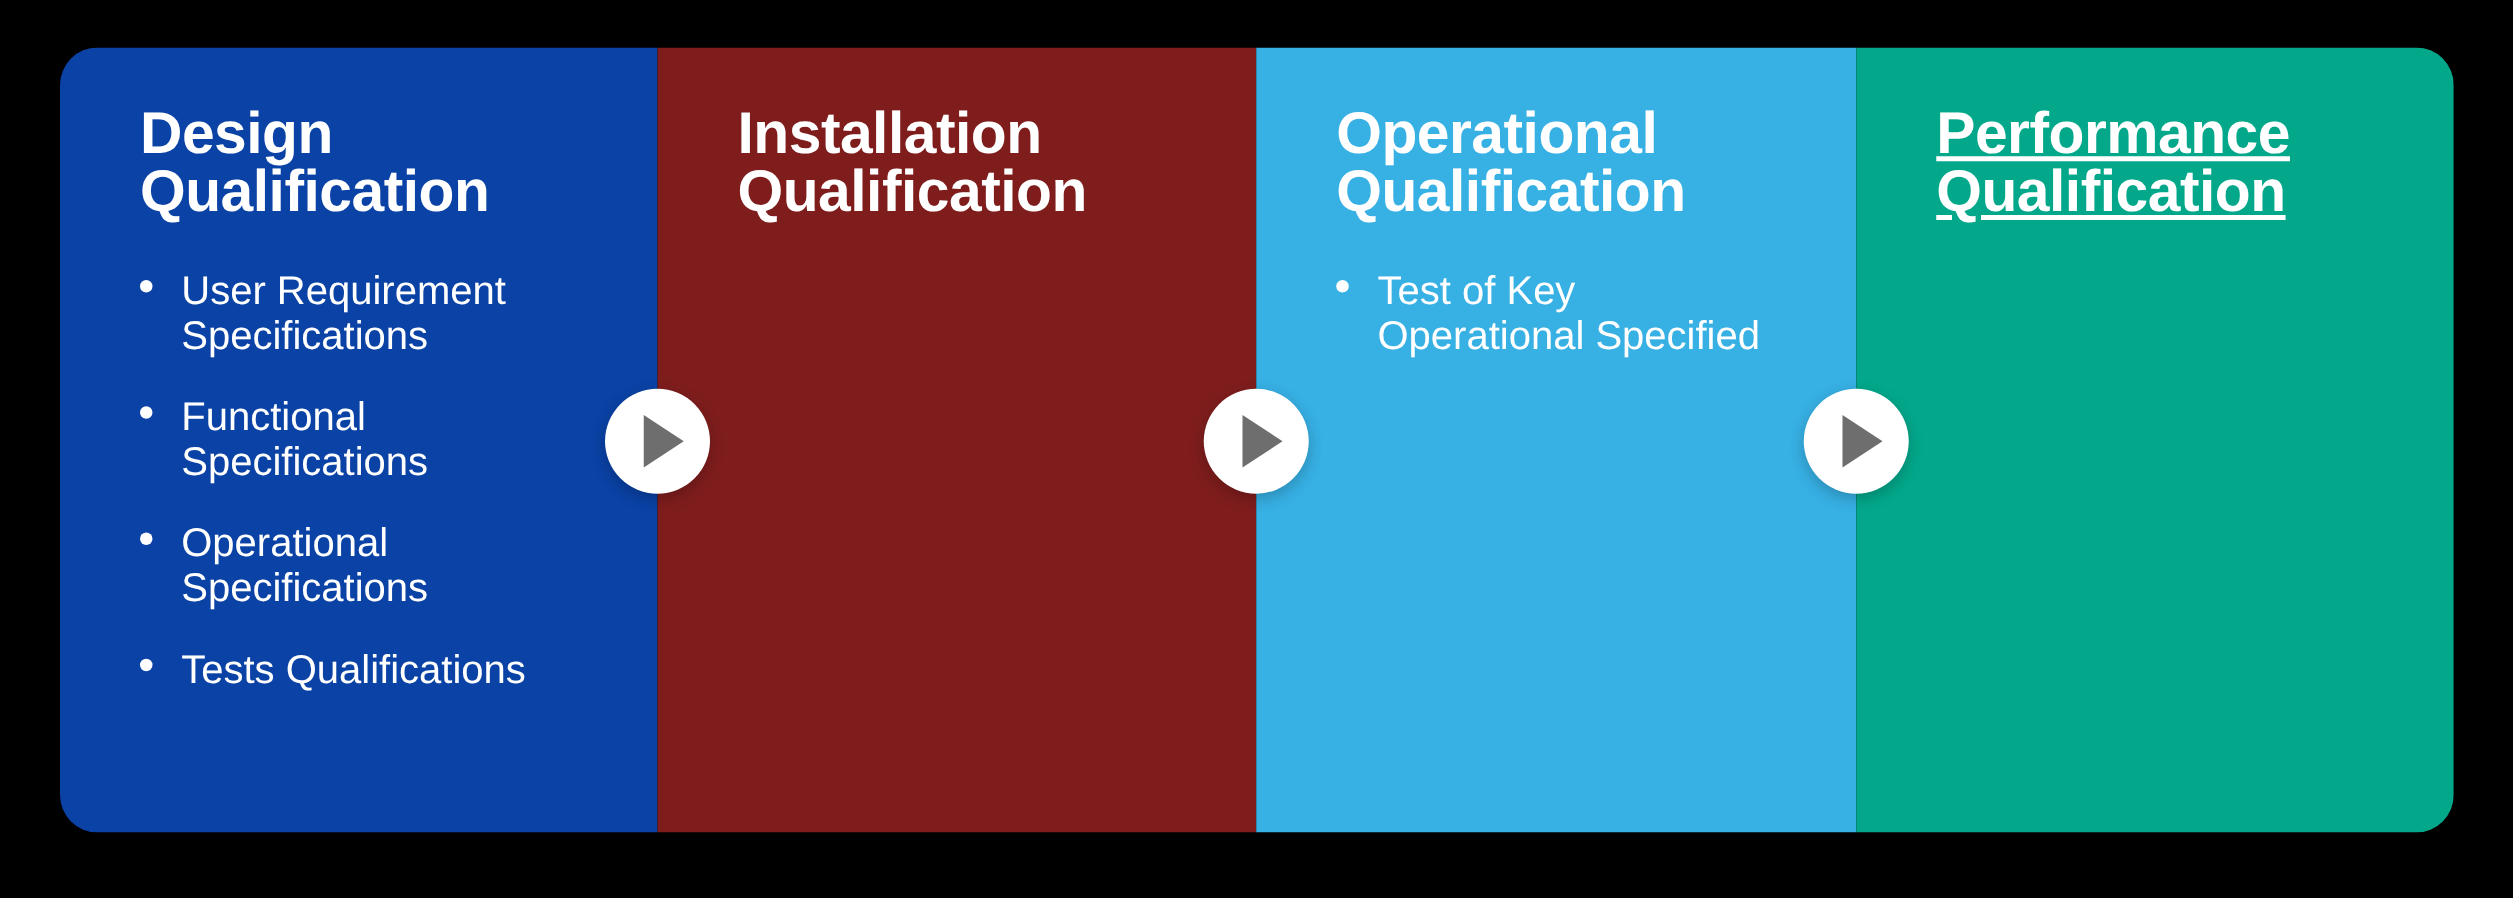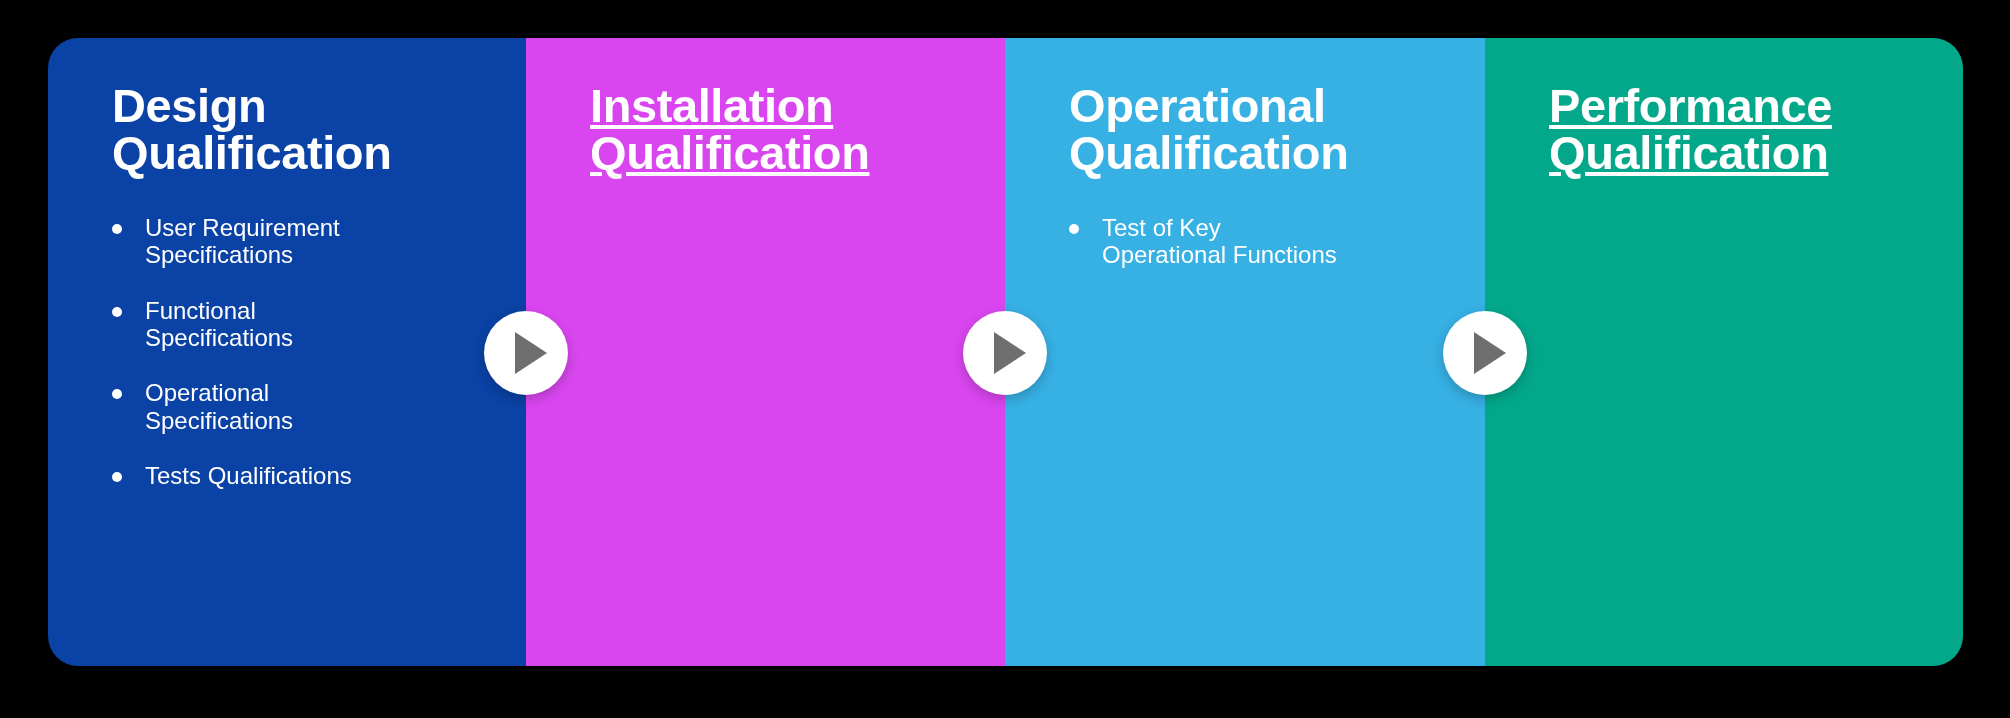--- a/index.html
+++ b/index.html
@@ -39,21 +39,21 @@
   .stage {
     position: relative;
     height: 100%;
     box-sizing: border-box;
     padding: 44px 40px 0 64px;
     color: #ffffff;
   }
 
   
   .stage-1 { width: 478px; background: #0A42A5; }
-  .stage-2 { width: 479px; background: #d946ef; text-decoration: underline; }
+  .stage-2 { width: 479px; background: #7f1d1d; }
   .stage-3 { width: 480px; background: #37B0E4; }
   .stage-4 { width: 478px; background: #03A88B; text-decoration: underline; }
 
   .stage-title {
     font-size: 47px;
     font-weight: 700;
     line-height: 1.0;
     letter-spacing: -0.4px;
     margin: 0 0 8px 0;
     white-space: pre-line;
@@ -63,21 +63,21 @@
   .bullet-list {
     list-style: none;
     margin: 38px 0 0 0;
     padding: 0;
   }
 
   .bullet-item {
     position: relative;
     padding-left: 33px;
     margin-bottom: 28px;
-    font-size: 24px;
+    font-size: 32px;
     line-height: 1.14;
     font-weight: 400;
     font-stretch: condensed;
     color: #ffffff;
     max-width: 340px;
   }
 
   .bullet-dot {
     position: absolute;
     left: 0;
@@ -160,21 +160,21 @@
       </ul>
     </div>
 
     <div class="stage stage-3">
       <h2 class="stage-title">Operational
 Qualification</h2>
       <ul class="bullet-list">
         <li class="bullet-item">
           <span class="bullet-dot"></span>
           <span class="bullet-text">Test of Key
-Operational Functions</span>
+Operational Specified</span>
         </li>
       </ul>
     </div>
 
     <div class="stage stage-4">
       <h2 class="stage-title">Performance
 Qualification</h2>
     </div>
 
   </div>

